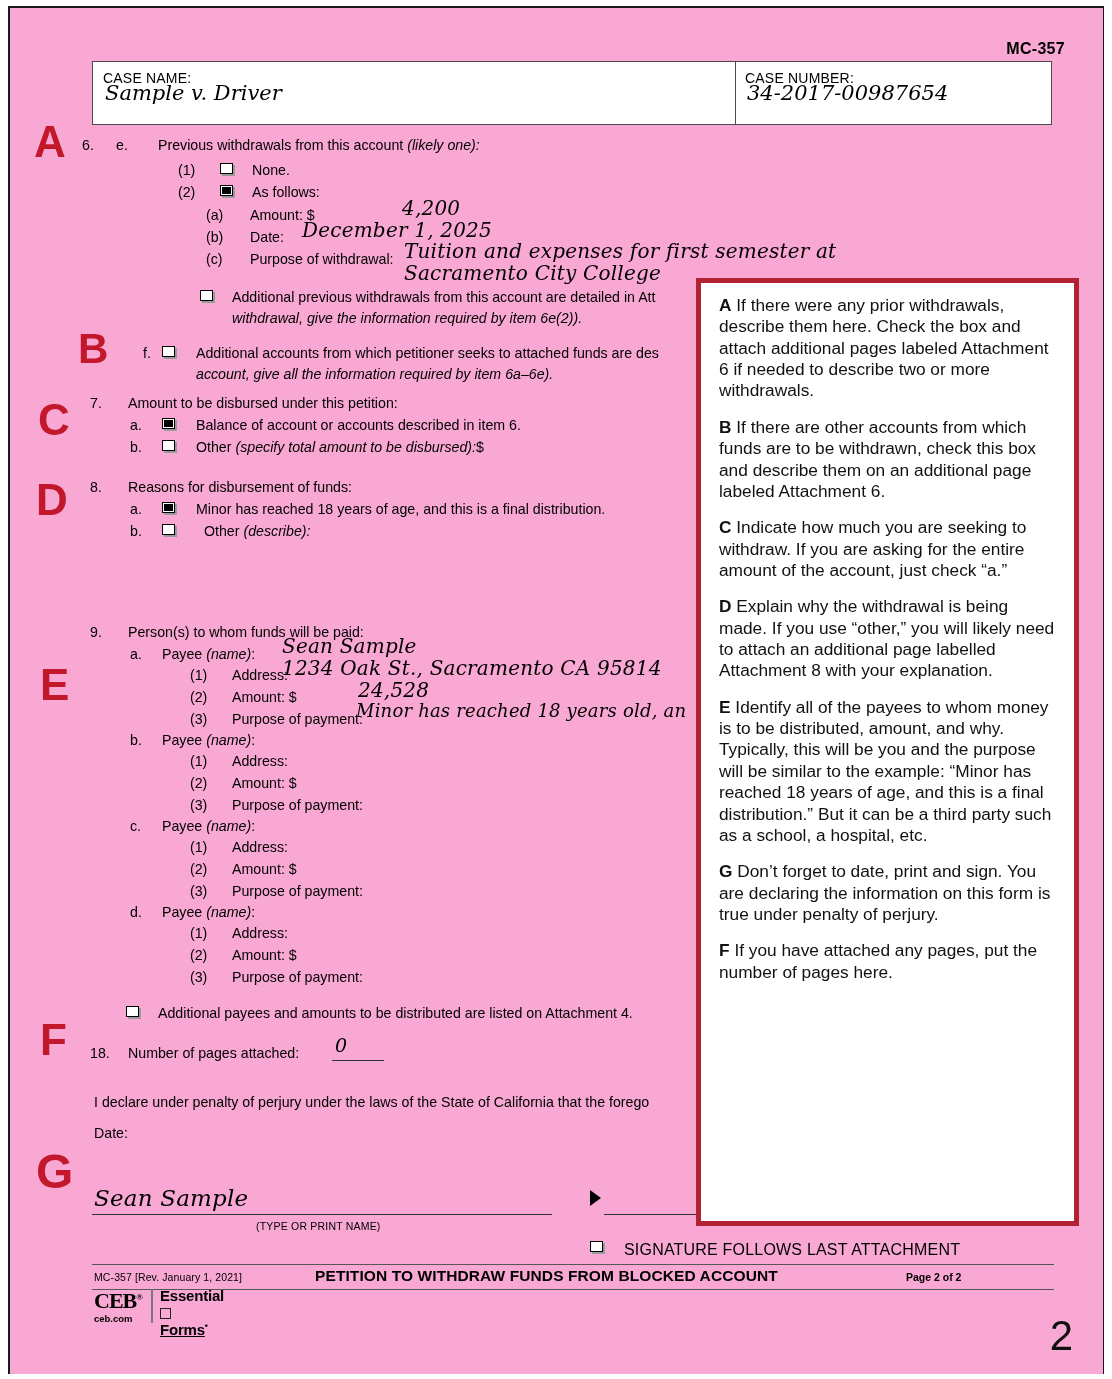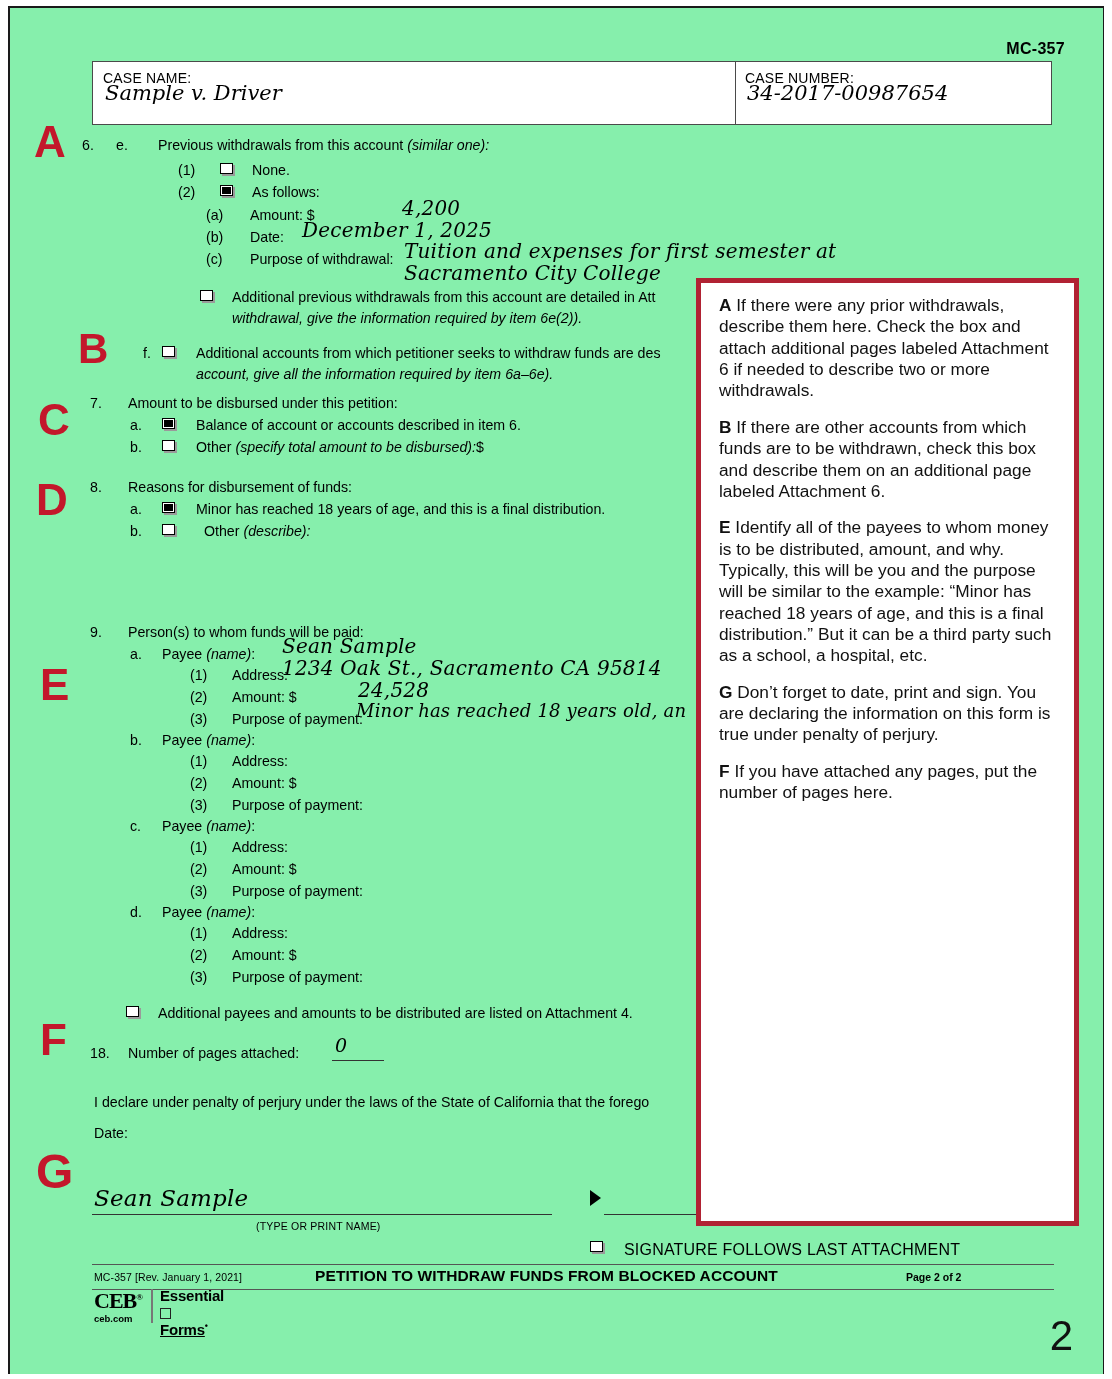--- a/index.html
+++ b/index.html
@@ -20,21 +20,21 @@
     position: absolute;
     left: 8px; top: 6px;
     width: 1096px; height: 1368px;
     background: #fff;
     border: 2px solid #1a1a1a;
     border-right-width: 1px;
     border-bottom-width: 0;
   }
   #sheet-inner {
     position: absolute; inset: 0;
-    background: #86efac;
+    background: #f9a8d4;
   }
 
   
   .form {
     position: absolute;
     left: 0; top: 0; right: 0; bottom: 0;
     font-size: 14.2px;
     line-height: 1.0;
   }
   .ital { font-style: italic; }
@@ -219,21 +219,21 @@
   <div class="marker" style="left:30px;  top:655px;">E</div>
   <div class="marker" style="left:30px;  top:1010px;">F</div>
   <div class="marker" style="left:26px;  top:1140px; font-size:48px;">G</div>
 
   <div class="form">
 
     <div class="row" style="left:72px; top:130px;">6.</div>
     <div class="row" style="left:106px; top:130px;">e.</div>
     <div class="row" style="left:148px; top:130px;">
       <span>Previous withdrawals from this account</span>
-      <span class="ital">(similar one):</span>
+      <span class="ital">(likely one):</span>
     </div>
 
     <div class="row" style="left:168px; top:155px;">(1)</div>
     <div class="row" style="left:210px; top:154px;"><span class="cb"><i></i></span></div>
     <div class="row" style="left:242px; top:155px;">None.</div>
 
     <div class="row" style="left:168px; top:177px;">(2)</div>
     <div class="row" style="left:210px; top:176px;"><span class="cb on"><i></i></span></div>
     <div class="row" style="left:242px; top:177px;">As follows:</div>
 
@@ -249,21 +249,21 @@
     <div class="row" style="left:240px; top:244px;">Purpose of withdrawal:</div>
     <div class="row hand" style="left:394px; top:233px;">Tuition and expenses for first semester at</div>
     <div class="row hand" style="left:394px; top:255px;">Sacramento City College</div>
 
     <div class="row" style="left:190px; top:281px;"><span class="cb"><i></i></span></div>
     <div class="row" style="left:222px; top:282px;">Additional previous withdrawals from this account are detailed in Att</div>
     <div class="row ital" style="left:222px; top:303px;">withdrawal, give the information required by item 6e(2)).</div>
 
     <div class="row" style="left:133px; top:338px;">f.</div>
     <div class="row" style="left:152px; top:337px;"><span class="cb"><i></i></span></div>
-    <div class="row" style="left:186px; top:338px;">Additional accounts from which petitioner seeks to withdraw funds are des</div>
+    <div class="row" style="left:186px; top:338px;">Additional accounts from which petitioner seeks to attached funds are des</div>
     <div class="row ital" style="left:186px; top:359px;">account, give all the information required by item 6a–6e).</div>
 
     <div class="row" style="left:80px; top:388px;">7.</div>
     <div class="row" style="left:118px; top:388px;">Amount to be disbursed under this petition:</div>
 
     <div class="row" style="left:120px; top:410px;">a.</div>
     <div class="row" style="left:152px; top:409px;"><span class="cb on"><i></i></span></div>
     <div class="row" style="left:186px; top:410px;">Balance of account or accounts described in item 6.</div>
 
     <div class="row" style="left:120px; top:432px;">b.</div>
@@ -375,20 +375,22 @@
     <div class="ceb-mark"><span>CEB</span><span class="ceb-sup">®</span></div>
     <div class="ceb-url">ceb.com</div>
     <div class="ceb-bar"></div>
     <div class="ceb-ef1">Essential</div>
     <div class="ceb-ef2"><span class="ceb-gl"></span><u>Forms</u><span style="font-size:9px;vertical-align:super;">•</span></div>
   </div>
 
   <div id="callout">
     <p><b>A</b> <span>If there were any prior withdrawals, describe them here. Check the box and attach additional pages labeled Attachment 6 if needed to describe two or more withdrawals.</span></p>
     <p><b>B</b> <span>If there are other accounts from which funds are to be withdrawn, check this box and describe them on an additional page labeled Attachment 6.</span></p>
+    <p><b>C</b> <span>Indicate how much you are seeking to withdraw. If you are asking for the entire amount of the account, just check “a.”</span></p>
+    <p><b>D</b> <span>Explain why the withdrawal is being made. If you use “other,” you will likely need to attach an additional page labelled Attachment 8 with your explanation.</span></p>
     <p><b>E</b> <span>Identify all of the payees to whom money is to be distributed, amount, and why. Typically, this will be you and the purpose will be similar to the example: “Minor has reached 18 years of age, and this is a final distribution.” But it can be a third party such as a school, a hospital, etc.</span></p>
     <p><b>G</b> <span>Don’t forget to date, print and sign. You are declaring the information on this form is true under penalty of perjury.</span></p>
     <p><b>F</b> <span>If you have attached any pages, put the number of pages here.</span></p>
   </div>
 
   <div id="pageno">2</div>
 
 </div>
 </div>
 

